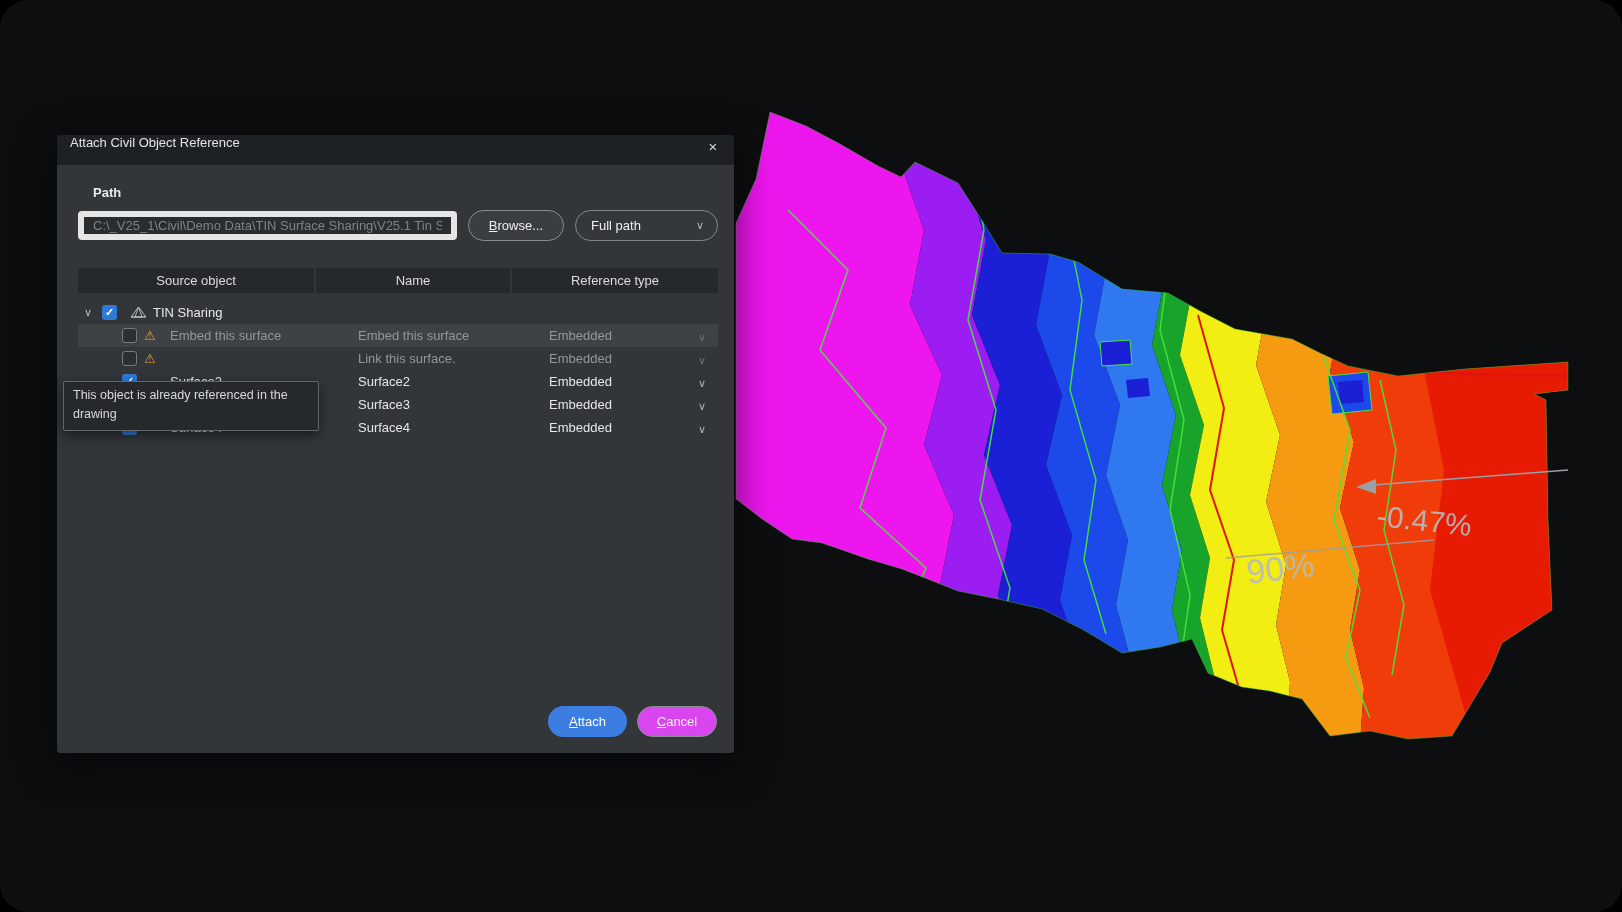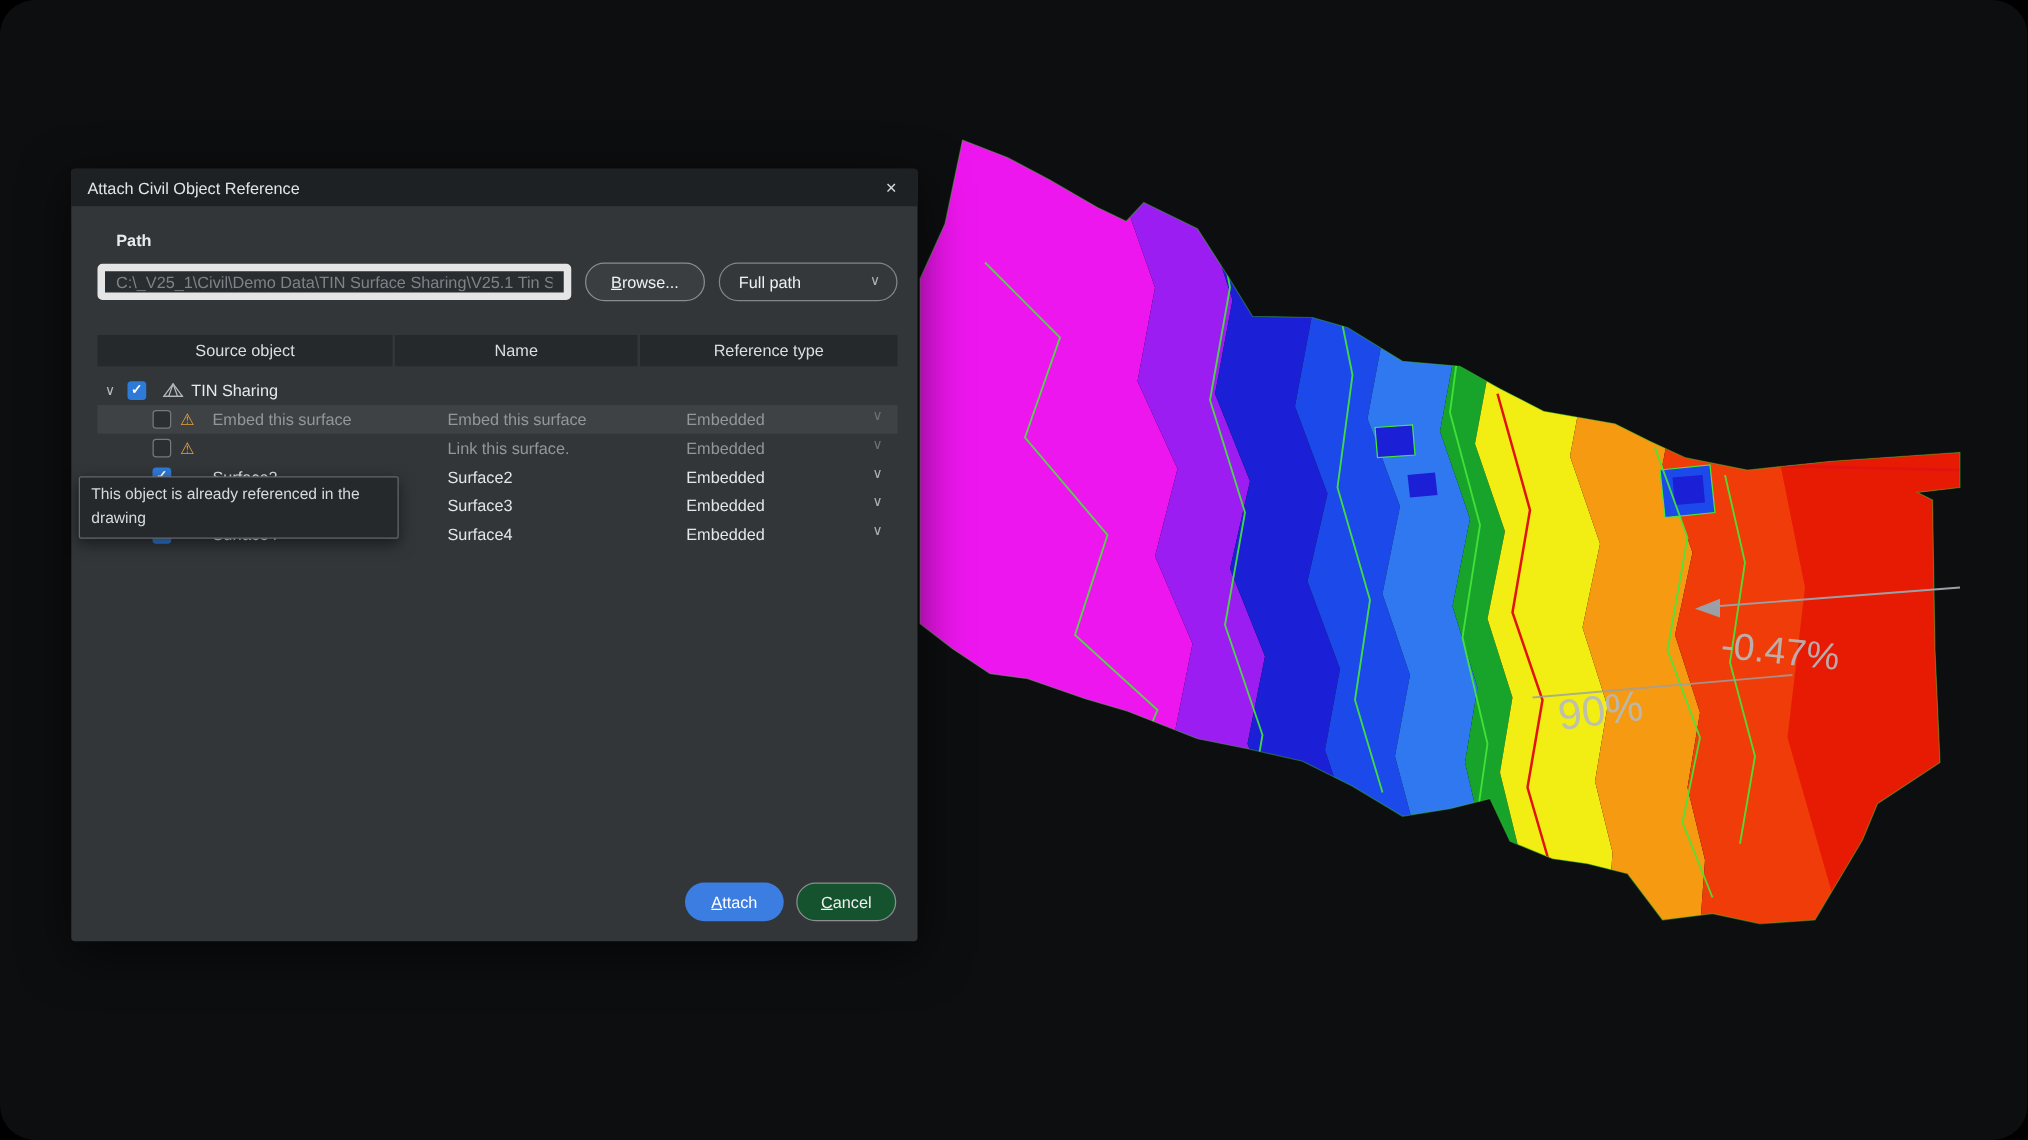--- a/index.html
+++ b/index.html
@@ -5,21 +5,21 @@
   * { margin:0; padding:0; box-sizing:border-box; }
   html,body { width:1622px; height:912px; background:#000; font-family:"Liberation Sans", sans-serif; }
   .canvas { position:absolute; inset:0; background:#0d0e10; border-radius:28px; overflow:hidden; }
 
   
   .terrain { position:absolute; left:728px; top:90px; width:844px; height:668px; }
 
   
   .dialog { position:absolute; left:57px; top:135px; width:677px; height:618px;
             background:#323639; border-radius:3px; box-shadow:0 10px 40px rgba(0,0,0,.6); }
-  .titlebar { height:30px; background:#1e2123; display:flex; align-items:center; justify-content:space-between;
+  .titlebar { height:30px; background:#1e2123; display:flex; justify-content:space-between;
               padding:0 10px 0 13px; border-radius:3px 3px 0 0; }
   .title { font-size:13px; color:#e2e4e5; }
   .closebtn { width:22px; height:22px; display:flex; align-items:center; justify-content:center;
               color:#d7d9da; font-size:15px; cursor:pointer; }
   .dlg-body { position:relative; height:588px; padding:13px 16px 0 21px; }
 
   .path-label { font-size:13px; font-weight:700; color:#e9ebec; margin:7px 0 10px 15px; }
   .path-row { display:flex; align-items:center; gap:11px; }
   .path-input { width:379px; height:29px; background:#2a2d2f; border:6px solid #e5e5e5; border-radius:4px;
                 color:#7e8387; font-size:13px; padding:0 9px; white-space:nowrap; overflow:hidden;
@@ -46,32 +46,32 @@
   .cb.on { background:#2e7ad8; color:#fff; font-size:11px; font-weight:700; line-height:1; }
   .cb.off { background:#2c2f31; border:1px solid #75797c; color:transparent; }
   .tin-ic { margin:0 6px 0 13px; flex:none; }
   .trow { display:flex; align-items:center; height:23px; font-size:13px; color:#e4e6e7; }
   .trow.hl { background:#3e4245; }
   .trow.dis .txt, .trow.dis .cell { color:#93979a; }
   .cell.src { width:270px; display:flex; align-items:center; padding-left:44px; }
   .icslot { width:26px; display:flex; justify-content:flex-start; flex:none; margin-left:7px; }
   .warn { color:#e2a33c; font-size:13px; line-height:1; }
   .cell.name { width:196px; padding-left:10px; overflow:hidden; white-space:nowrap; }
-  .cell.type { flex:1; display:flex; align-items:flex-start; justify-content:space-between; padding:0 12px 0 5px; cursor:pointer; }
+  .cell.type { flex:1; display:flex; align-items:flex-end; justify-content:space-between; padding:0 12px 0 5px; cursor:pointer; }
   .trow.dis .chev { color:#6d7174; }
 
   
   .tooltip { position:absolute; left:6px; top:216px; width:256px; background:#26292c; border:1px solid #646警a6d;
              border:1px solid #63676b; color:#d7d9db; font-size:12.5px; line-height:1.5; padding:4px 9px 6px;
              z-index:8; border-radius:2px; box-shadow:0 4px 12px rgba(0,0,0,.5); }
 
   
   .footer { position:absolute; right:17px; bottom:16px; display:flex; gap:10px; }
   .btn-attach { width:79px; background:#3b7de0; border:none; color:#fff; }
-  .btn-cancel { width:80px; background:#14532d; border:1px solid #8a8e91; color:#eff0f1; }
+  .btn-cancel { width:80px; background:#d946ef; border:1px solid #8a8e91; color:#eff0f1; }
 </style>
 </head>
 <body>
 
 <div class="canvas">
 
   <svg class="terrain" viewBox="0 0 844 668">
     <defs>
       <clipPath id="terr">
         <path d="M42,22 L78,36 L112,54 L150,76 L173,87 L187,72 L230,93 L255,132 L274,163 L322,164 L350,172

